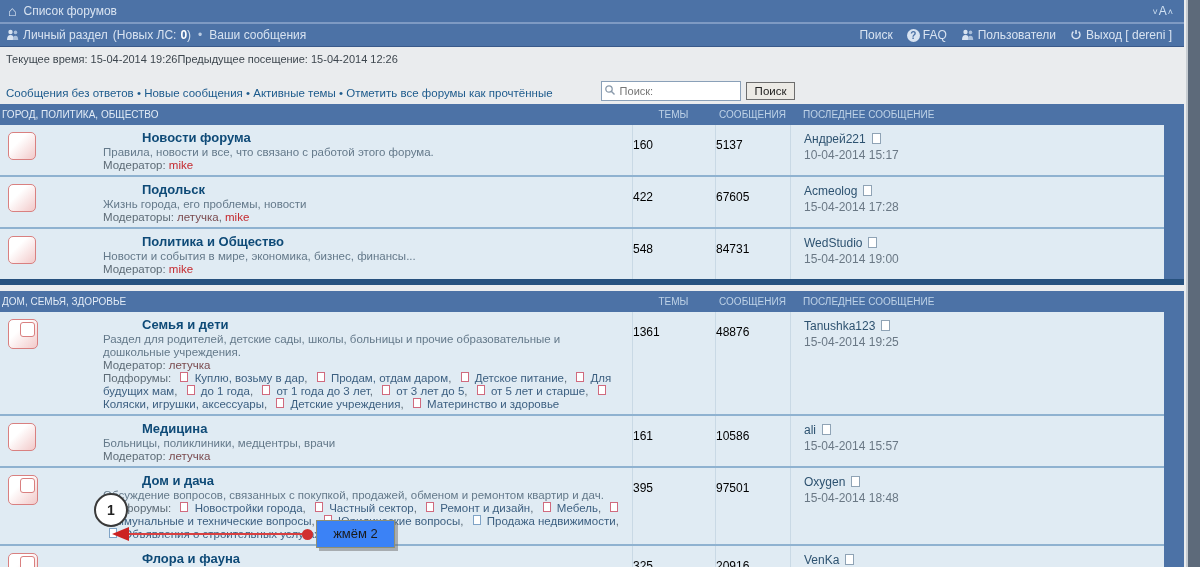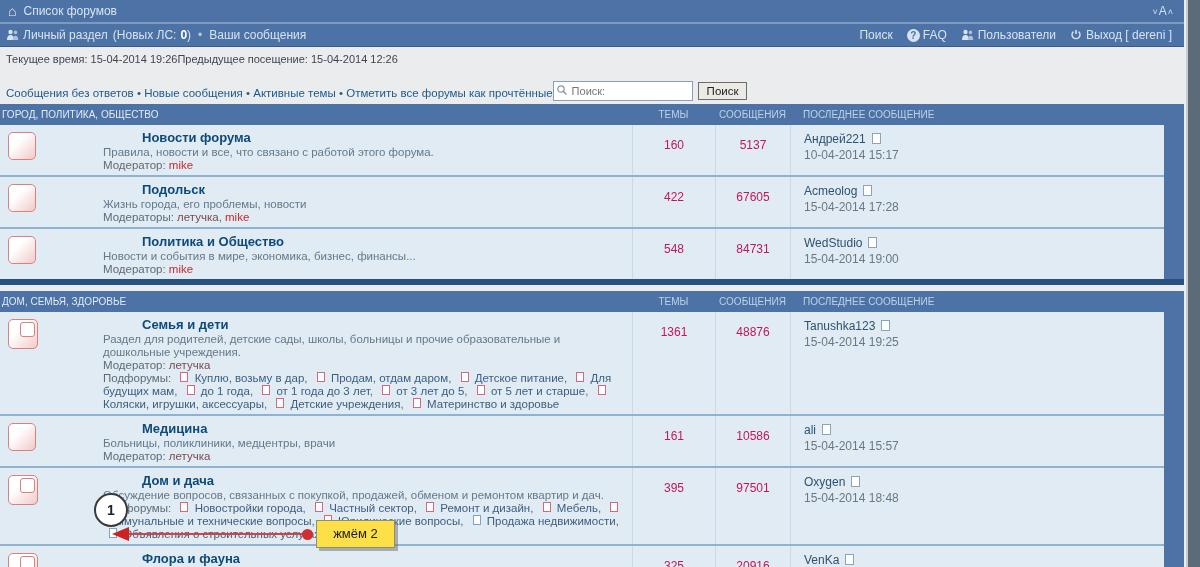--- a/index.html
+++ b/index.html
@@ -25,21 +25,21 @@
   .bullet{margin:0 7px;color:#b9cbe2;}
   .bold-w{font-weight:bold;color:#ffffff;}
   .mini-svg{display:inline-block;vertical-align:-2px;margin-right:4px;}
   .qmark{display:inline-block;width:13px;height:13px;border-radius:50%;background:#d8e3f1;
          color:#4c72a6;font-size:10px;font-weight:bold;line-height:13px;text-align:center;margin-right:3px;}
 
   
   .info{padding:6px 14px 0 12px;}
   .row-between{display:flex;justify-content:flex-start;align-items:flex-start;}
   .time-text{font-size:11px;color:#3d464e;}
-  .quick{margin-top:16px;}
+  .quick{margin-top:16px;gap:48px;}
   .quick-links{font-size:11.5px;color:#1c5a8c;padding-top:6px;}
   .quick-links .ql{cursor:pointer;}
   .searchwrap{display:flex;align-items:center;}
   .searchbox{position:relative;}
   .searchbox input{width:118px;height:16px;border:1px solid #8aa0b8;font-size:11px;
         padding:1px 2px 1px 18px;color:#555;background:#fff;font-family:"Liberation Sans",sans-serif;}
   .mag{position:absolute;left:3px;top:3px;}
   .btn{margin-left:5px;font-size:11.5px;padding:2px 8px;background:#eceae5;border:1px solid #6d6d6d;
        color:#222;font-family:"Liberation Sans",sans-serif;}
 
@@ -64,34 +64,34 @@
   .pg{display:inline-block;width:6px;height:8px;background:#fff;border:1px solid #d06a7e;margin:0 3px 0 6px;}
   .pg.blue{border-color:#7fa3c6;}
   .pg2{display:inline-block;width:7px;height:9px;border:1px solid #8fa3b5;background:#fff;margin-left:6px;vertical-align:-1px;}
 
   .f-icon{position:absolute;left:10px;top:7px;width:26px;height:26px;border:1px solid #d98080;
           border-radius:5px;background:linear-gradient(135deg,#ffffff 35%,#f2c9c9 100%);}
   .f-icon.double{width:28px;height:28px;}
   .f-icon.double::after{content:'';position:absolute;right:2px;top:2px;width:13px;height:13px;
           background:#fff;border:1px solid #d98080;border-radius:3px;}
 
-  .cell{font-size:12px;color:#be185d;text-align:center;padding-top:13px;border-left:1px solid #c9d9e5;}
+  .cell{font-size:12px;color:#000000;text-align:left;padding-top:13px;border-left:1px solid #c9d9e5;}
   .lastcell{font-size:12px;color:#2d5270;text-align:left;padding:7px 4px 0 13px;border-left:1px solid #c9d9e5;}
   .luser{cursor:pointer;}
   .ltime{font-size:12px;color:#6a7885;margin-top:2px;}
 
   
   .ann{position:absolute;z-index:50;}
   #ann-circle{left:94px;top:493px;width:30px;height:30px;border:2px solid #3a3a3a;border-radius:50%;
       background:#fff;text-align:center;line-height:30px;font-size:14px;font-weight:bold;color:#222;}
   #ann-arrowhead{left:112px;top:527px;width:0;height:0;border-top:7px solid transparent;
       border-bottom:7px solid transparent;border-right:17px solid #cc2222;}
   #ann-line{left:127px;top:533px;width:180px;height:2px;background:#d94040;}
   #ann-dot{left:302px;top:529px;width:11px;height:11px;border-radius:50%;background:#d12f2f;}
-  #ann-box{left:316px;top:520px;width:77px;height:26px;background:#fde047;border:1px solid #8f8f74;
+  #ann-box{left:316px;top:520px;width:77px;height:26px;background:#3b82f6;border:1px solid #8f8f74;
       box-shadow:3px 3px 0 rgba(110,110,110,.5);text-align:center;line-height:26px;font-size:13px;color:#1a1a1a;}
 
   #scrollbar{position:absolute;right:0;top:0;width:12px;height:567px;background:#5d6a7a;border-left:2px solid #c6ccd2;}
 </style>
 </head>
 <body>
 
 <div class="wrap">
 
   <div class="bar1">

